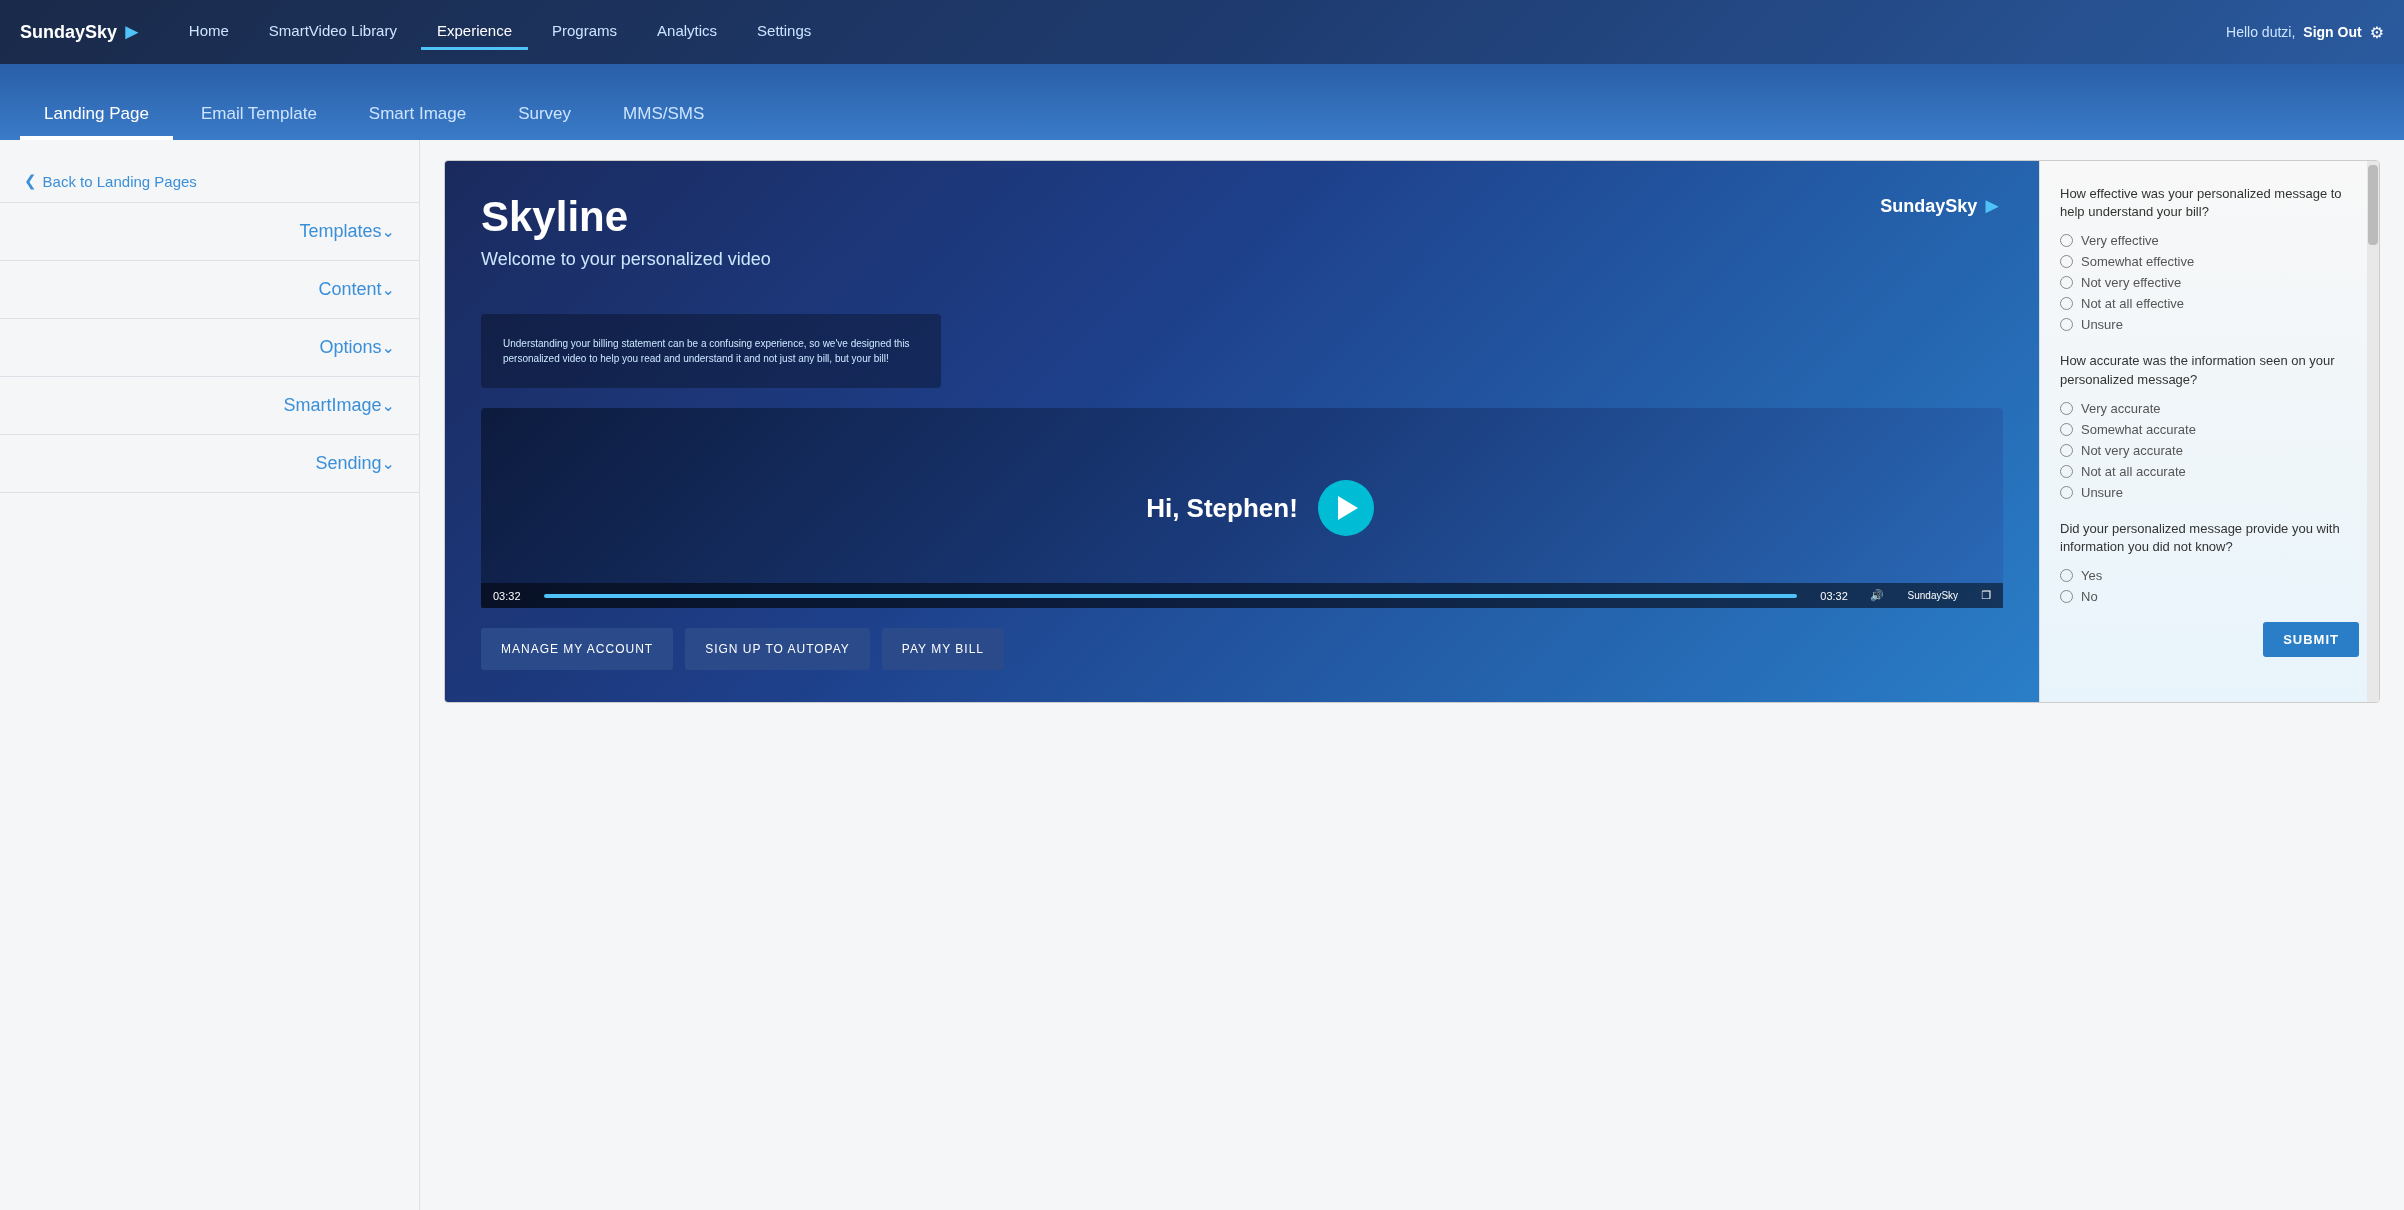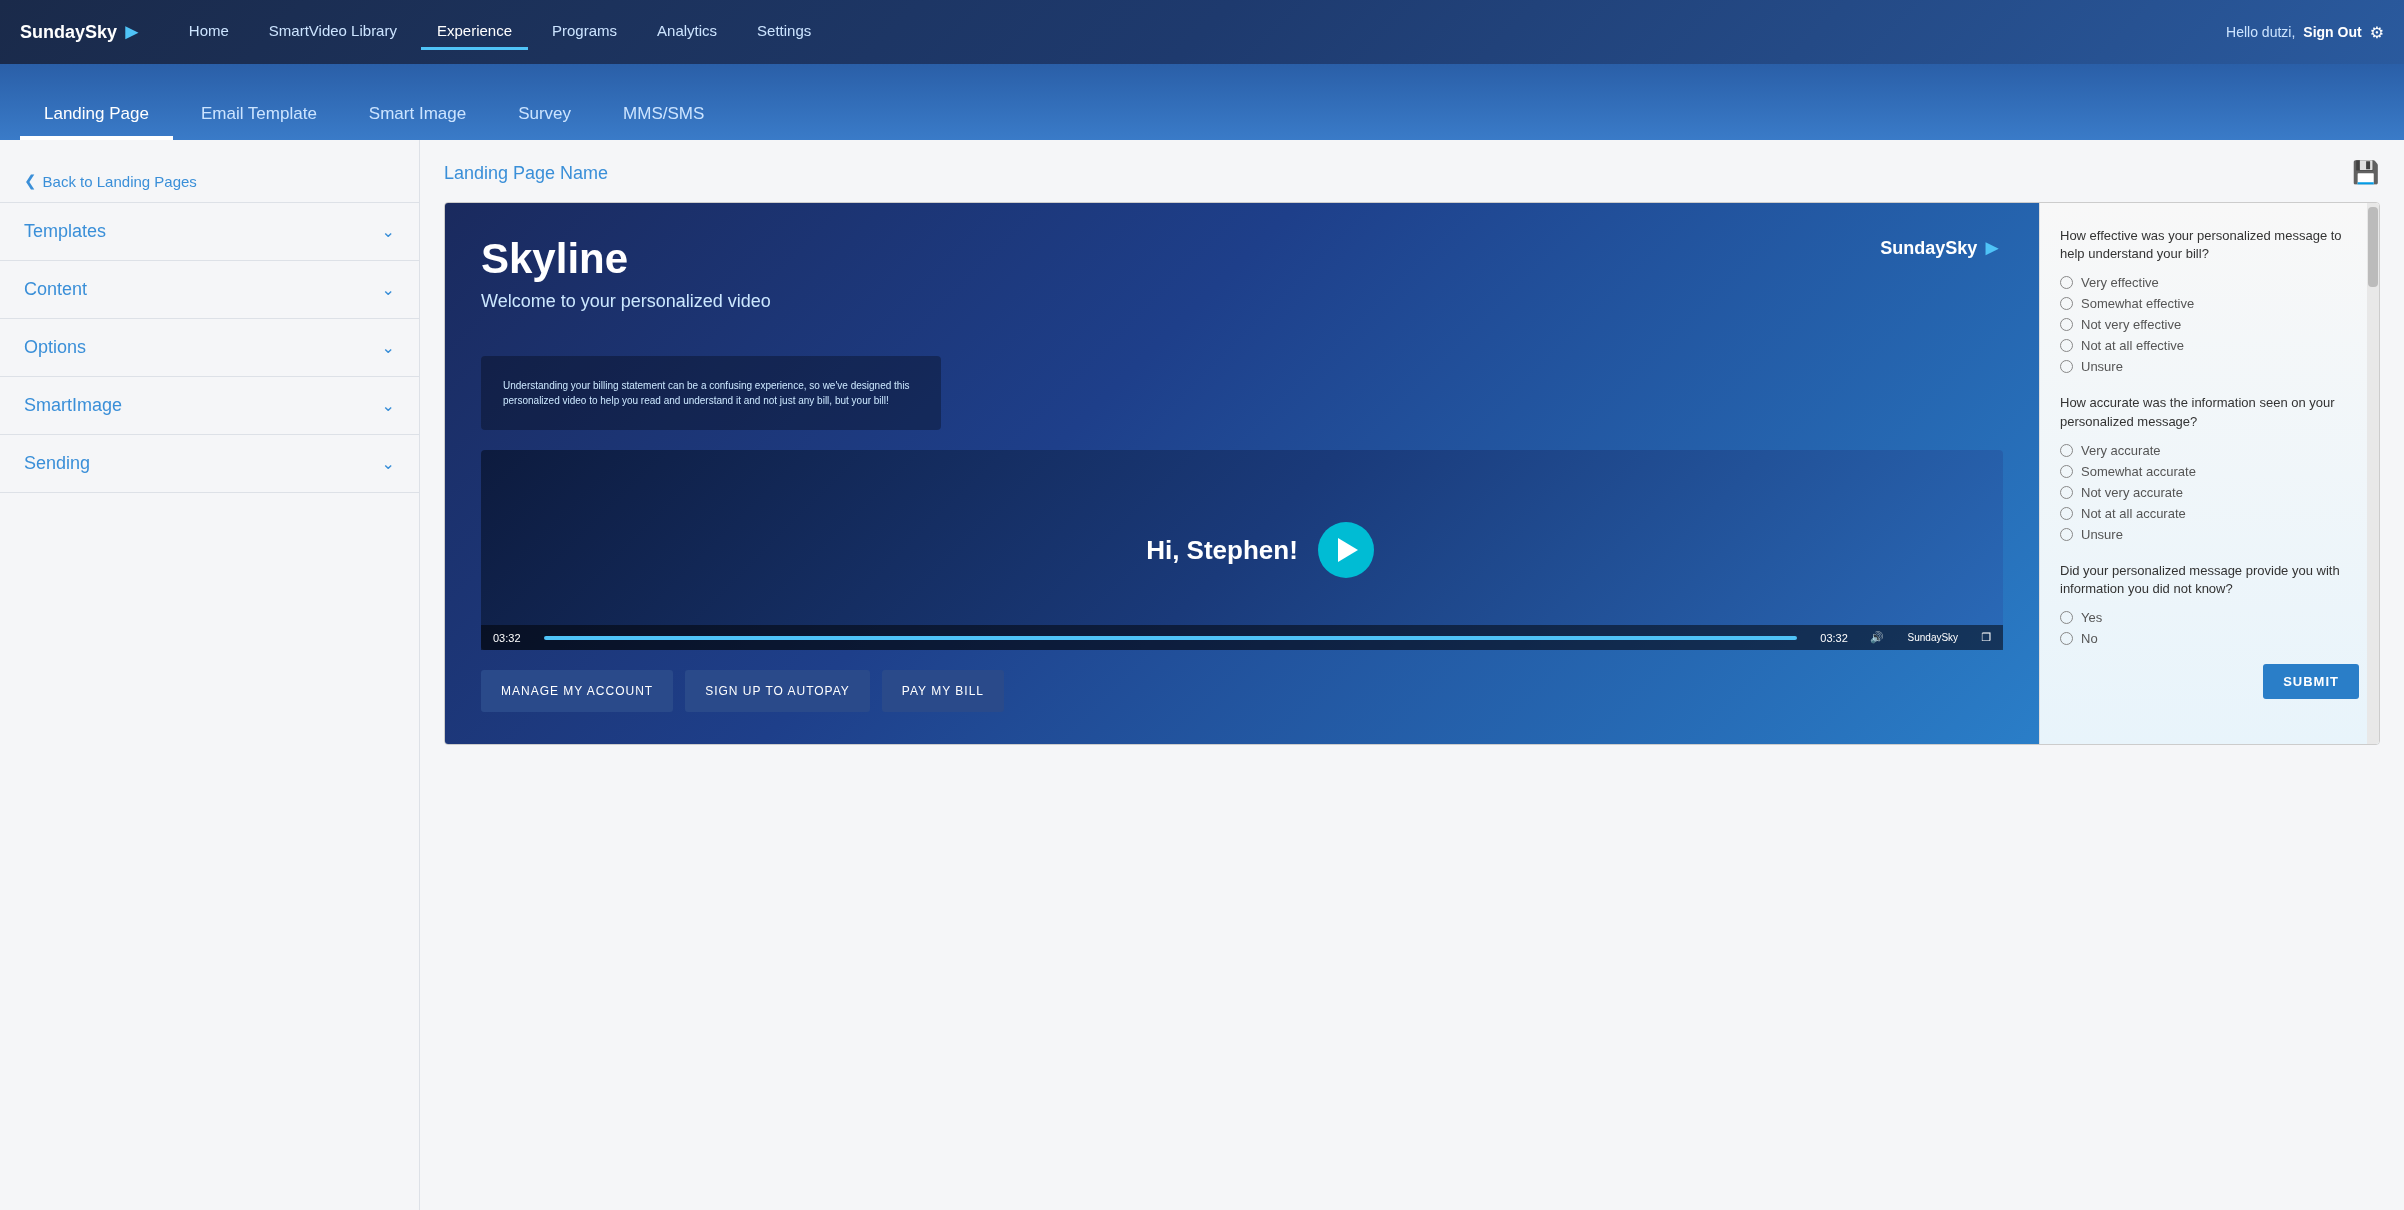--- a/index.html
+++ b/index.html
@@ -107,21 +107,21 @@
       padding: 8px 24px 16px 24px;
     }
     .sidebar-divider {
       border: none;
       border-top: 1px solid #dde1e7;
       margin: 0;
     }
     .sidebar-item {
       display: flex;
       align-items: center;
-      justify-content: space-between;
+      justify-content: flex-end;
       padding: 18px 24px;
       color: #3a8fd8;
       font-size: 18px;
       cursor: pointer;
       border-bottom: 1px solid #dde1e7;
     }
     .chevron { color: #3a8fd8; font-size: 16px; }
 
     
     .content-area {
@@ -373,24 +373,20 @@
       <span>SmartImage</span>
       <span class="chevron">⌄</span>
     </div>
     <div class="sidebar-item">
       <span>Sending</span>
       <span class="chevron">⌄</span>
     </div>
   </div>
 
   <div class="content-area">
-    <div class="content-header">
-      <span class="landing-page-name">Landing Page Name</span>
-      <span class="save-icon">💾</span>
-    </div>
 
     <div class="preview-frame">
       <div class="preview-inner">
 
         <div class="preview-left">
           <div class="preview-header-row">
             <div>
               <div class="preview-title">Skyline</div>
               <div class="preview-subtitle">Welcome to your personalized video</div>
             </div>

